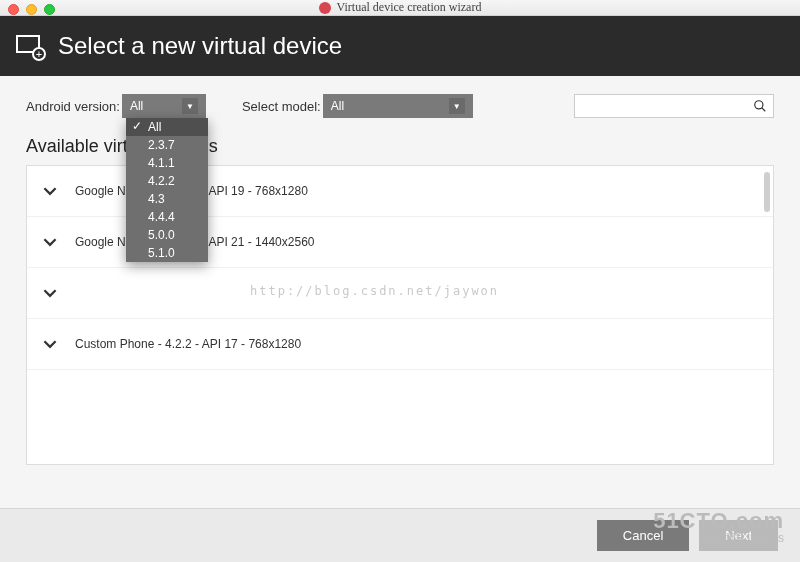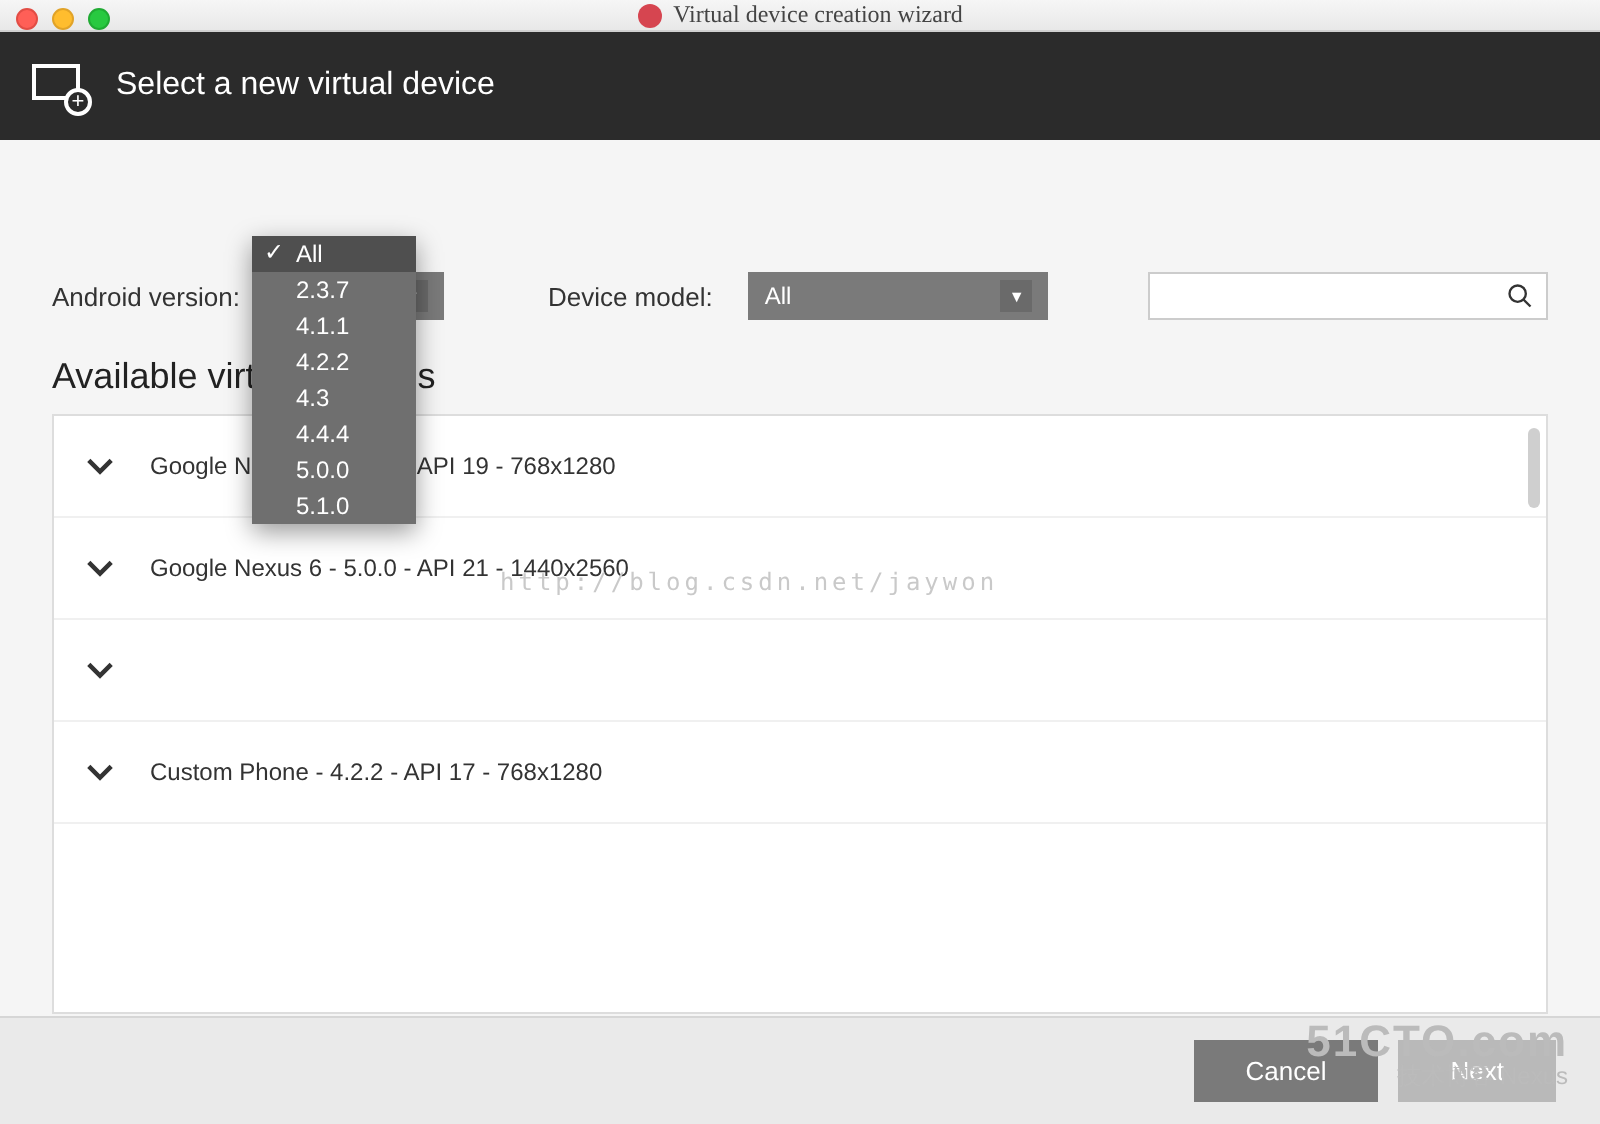--- a/index.html
+++ b/index.html
@@ -35,44 +35,43 @@
   .gm-dot { width: 12px; height: 12px; border-radius: 50%; background: #d64550; display: inline-block; }
   
   .header {
     background: #2b2b2b;
     color: #fff;
     padding: 16px 16px;
     display: flex;
     align-items: center;
     gap: 14px;
   }
-  .header h1 { font-size: 16px; font-weight: 500; }
+  .header h1 { font-size: 24px; font-weight: 500; }
   .add-device-icon {
     width: 28px; height: 22px; position: relative;
   }
   .add-device-icon .screen {
     position: absolute; top: 0; left: 0; width: 24px; height: 18px;
     border: 2px solid #fff;
   }
   .add-device-icon .plus {
     position: absolute; right: -2px; bottom: -4px;
     width: 14px; height: 14px; border-radius: 50%;
     border: 2px solid #fff; background: #2b2b2b;
     display: flex; align-items: center; justify-content: center;
     font-size: 11px; color: #fff; line-height: 1;
   }
   
   .filters {
     display: flex;
     align-items: center;
-    gap: 18px;
+    gap: 2px;
     padding: 18px 26px 10px 26px;
     font-size: 13px;
     color: #333;
-    margin-top: 48px;
   }
   .label { white-space: nowrap; }
   .select {
     background: #7a7a7a; color: #fff;
     height: 24px; display: flex; align-items: center;
     padding: 0 8px; gap: 6px;
     font-size: 12px; min-width: 84px;
     position: relative;
     cursor: pointer;
   }
@@ -192,21 +191,21 @@
   <h1>Select a new virtual device</h1>
 </div>
 
 <div class="filters">
   <span class="label">Android version:</span>
   <div class="select">
     <span>All</span>
     <span class="arrow">▼</span>
   </div>
 
-  <span class="label" style="margin-left:34px">Device model:</span>
+  <span class="label" style="margin-left:34px">Select model:</span>
   <div class="select" style="min-width:150px">
     <span>All</span>
     <span class="arrow">▼</span>
   </div>
 
   <div class="search">
     <input type="text" style="border: none; outline: none; flex: 1 1 0%; font-size: 12px;" placeholder="">
     <svg width="14" height="14" viewBox="0 0 24 24" fill="none" stroke="#333" stroke-width="2">
       <circle cx="10" cy="10" r="7"></circle>
         <line x1="21" y1="21" x2="15" y2="15"></line>

